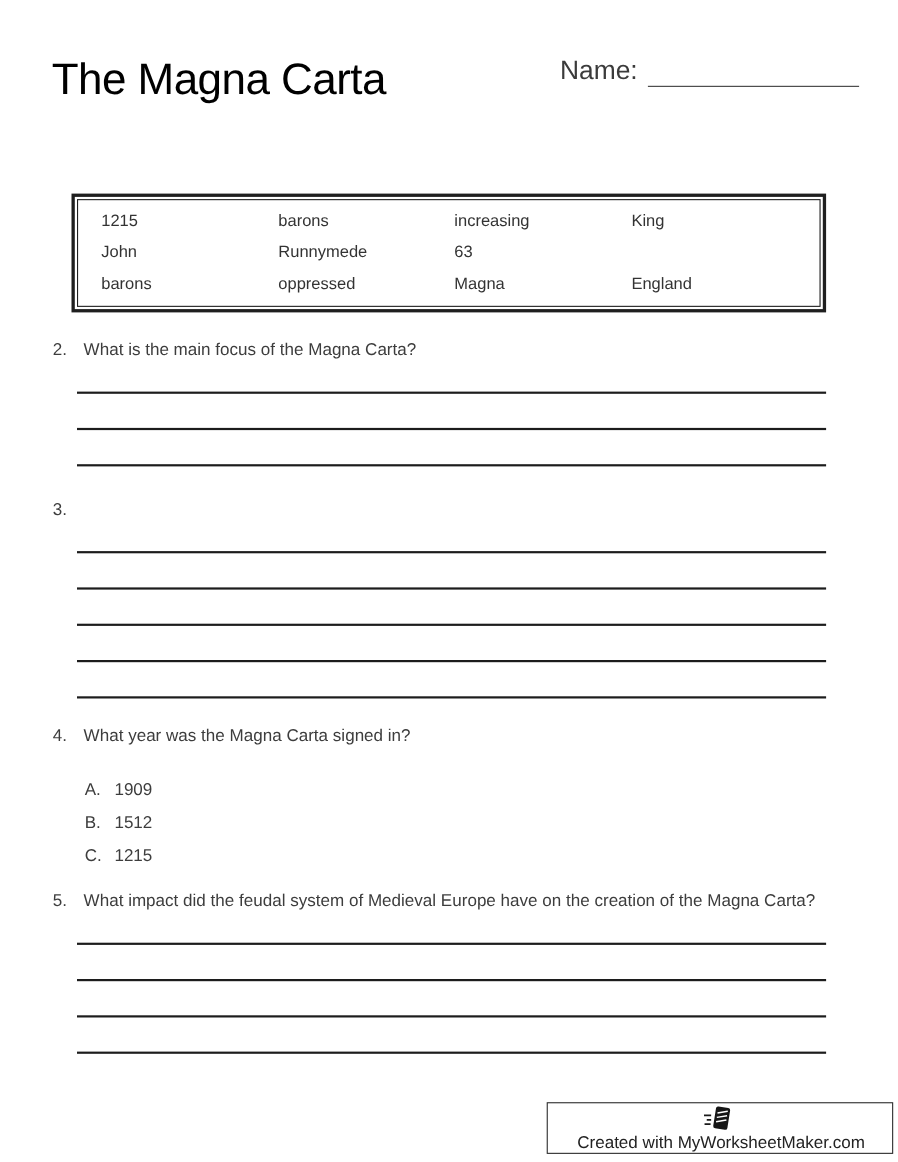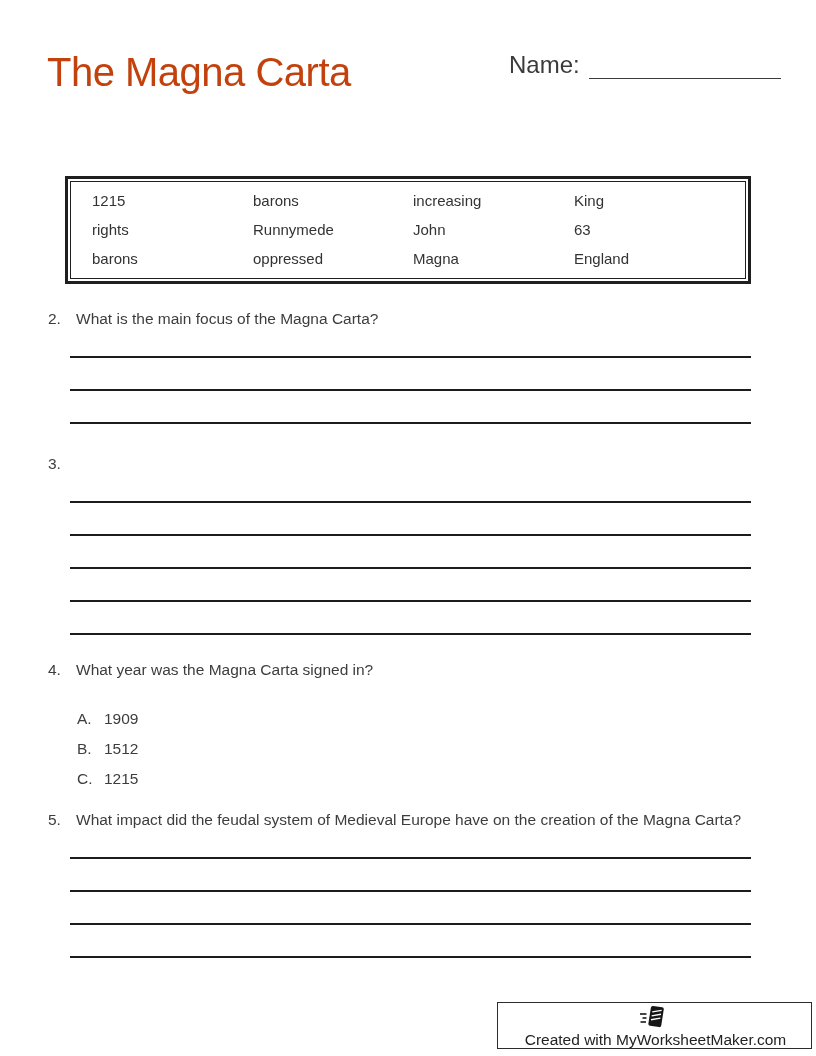--- a/index.html
+++ b/index.html
@@ -16,21 +16,21 @@
   }
 
   
   .title {
     position: absolute;
     left: 47px;
     top: 48px;
     font-size: 40px;
     font-weight: 400;
     letter-spacing: -0.5px;
-    color: #c2410c;
+    color: #000000;
     line-height: 1.2;
   }
   .name-row {
     position: absolute;
     left: 509px;
     top: 51px;
     display: flex;
     align-items: flex-end;
     font-size: 24px;
     color: #3b3b3b;
@@ -127,23 +127,22 @@
 
   <div class="word-bank">
     <div class="word-bank-inner">
         <div class="word-bank-row">
           <span class="word-bank-word">1215</span>
           <span class="word-bank-word">barons</span>
           <span class="word-bank-word">increasing</span>
           <span class="word-bank-word">King</span>
         </div>
         <div class="word-bank-row">
-          <span class="word-bank-word">rights</span>
+          <span class="word-bank-word">John</span>
           <span class="word-bank-word">Runnymede</span>
-          <span class="word-bank-word">John</span>
           <span class="word-bank-word">63</span>
         </div>
         <div class="word-bank-row">
           <span class="word-bank-word">barons</span>
           <span class="word-bank-word">oppressed</span>
           <span class="word-bank-word">Magna</span>
           <span class="word-bank-word">England</span>
         </div>
       </div>
   </div>

